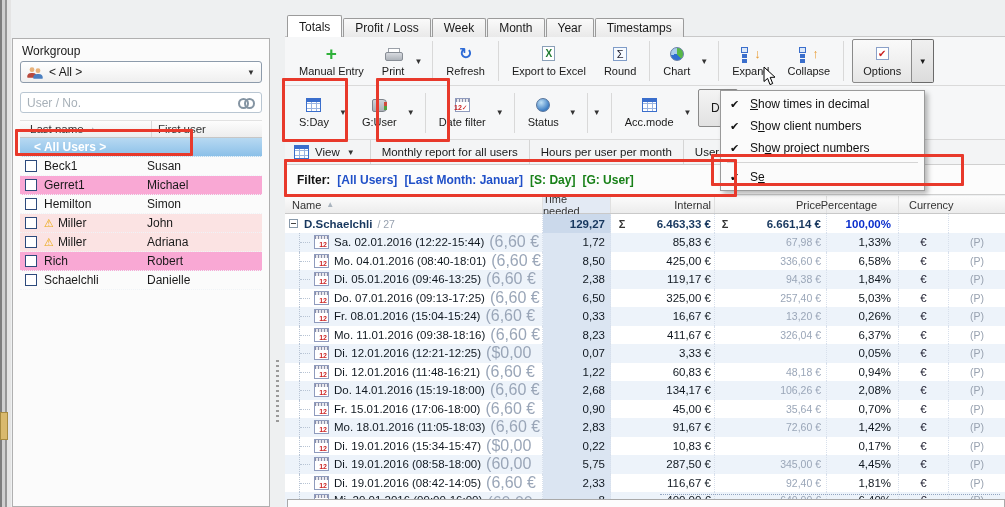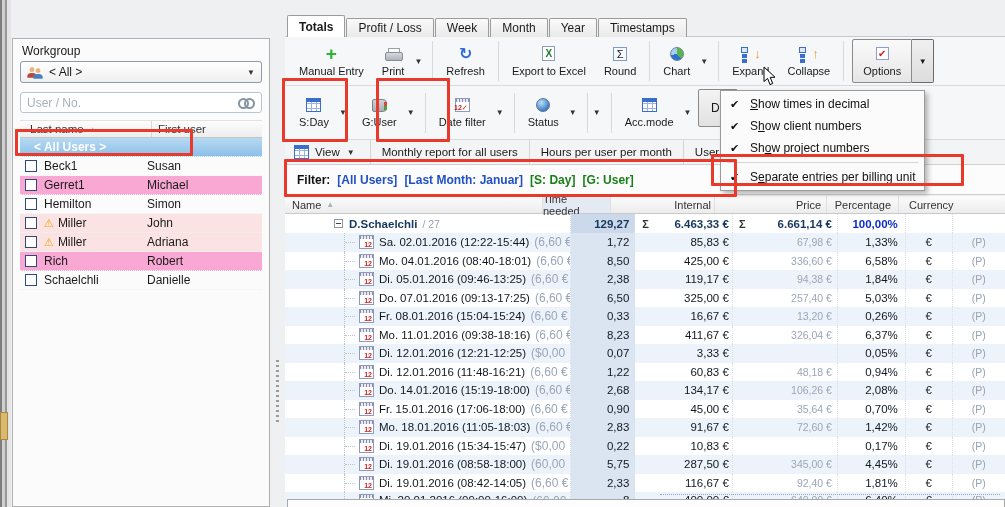--- a/index.html
+++ b/index.html
@@ -61,21 +61,21 @@
   
   .splitter{position:absolute;left:271px;top:15px;width:13px;height:492px;}
   .splitter::after{content:"";position:absolute;left:5px;top:345px;width:3px;height:62px;
     background:repeating-linear-gradient(180deg,#9a9a9a 0 2px,transparent 2px 5px);}
 
   
   .rp{position:absolute;left:285px;top:15px;width:720px;height:492px;}
   .rt-tabs{display:flex;height:22px;align-items:flex-end;padding-left:2px;}
   .rt-tab{padding:0 11px;font-size:12px;height:19px;display:flex;align-items:center;margin-right:1px;
     border:1px solid #9b9b9b;border-bottom:none;border-radius:2px 2px 0 0;background:linear-gradient(#fafafa,#e9e9e9);}
-  .rt-tab.active{background:#fff;height:22px;position:relative;z-index:3;font-weight:bold;}
+  .rt-tab.active{background:#fff;height:22px;position:relative;z-index:3;font-weight:normal;}
   .tb{background:#f6f7f8;border-top:1px solid #c9c9c9;border-bottom:1px solid #dadada;display:flex;align-items:center;padding:0 5px;}
   .tb1{height:50px;margin-top:-1px;}
   .tb2{height:54px;border-top:none;}
   .tb-group{display:flex;align-items:center;}
   .tb-btn{display:flex;flex-direction:column;align-items:center;justify-content:center;gap:3px;
     padding:3px 8px;font-size:11px;color:#1a1a1a;border:1px solid transparent;border-radius:2px;}
   .tb-sep{width:1px;height:40px;background:#d9d9d9;margin:0 4px;flex:0 0 auto;}
   .tb-arr{font-size:8px;color:#333;margin:0 6px 0 1px;}
   .ic{height:16px;display:flex;align-items:center;justify-content:center;}
   .ic-plus{font-size:19px;font-weight:bold;color:#2fb13a;line-height:14px;}
@@ -132,26 +132,26 @@
   .rtable{position:absolute;left:0;top:181px;width:720px;bottom:0;background:#fff;overflow:hidden;}
   .th-row{display:flex;height:18px;background:linear-gradient(#fcfcfc,#ececec);border-bottom:1px solid #c9c9c9;
     font-size:11px;color:#333;align-items:center;}
   .th{height:100%;display:flex;align-items:center;border-right:1px solid #e0e0e0;}
   .th.name{width:258px;padding-left:7px;gap:5px;}
   .th.time{width:68px;justify-content:flex-end;padding-right:5px;background:#e3eaf4;}
   .th.sg{width:22px;border-right:none;}
   .th.internal{width:82px;justify-content:flex-end;padding-right:3px;}
   .th.sg2{width:20px;border-right:none;}
   .th.price{width:92px;justify-content:flex-end;padding-right:5px;}
-  .th.pct{width:72px;justify-content:flex-end;padding-right:7px;}
+  .th.pct{width:72px;justify-content:flex-end;padding-right:21px;}
   .th.cur{width:106px;padding-left:10px;border-right:none;}
   .tr{display:flex;height:18.5px;align-items:center;font-size:11.5px;}
   .tr.odd{background:#edf3fa;}
   .td{height:100%;display:flex;align-items:center;border-right:1px dotted #d8e0ec;}
-  .td.name{width:258px;position:relative;overflow:hidden;white-space:nowrap;margin-left:45px;}
+  .td.name{width:258px;position:relative;overflow:hidden;white-space:nowrap;}
   .td.time{width:68px;justify-content:flex-end;padding-right:5px;background:var(--timecol);color:#101820;}
   .td.sg{width:22px;border-right:none;justify-content:center;color:#333;font-size:11px;}
   .td.internal{width:82px;justify-content:flex-end;padding-right:3px;color:#101820;}
   .td.sg2{width:20px;border-right:none;justify-content:center;color:#333;font-size:11px;}
   .td.price{width:92px;justify-content:flex-end;padding-right:5px;color:#9aa6b8;font-size:10.5px;}
   .td.pct{width:72px;justify-content:flex-end;padding-right:7px;color:#101820;}
   .td.cur{width:50px;justify-content:center;color:#223;}
   .td.pcol{width:56px;justify-content:center;color:#98a2b0;font-size:10.5px;border-right:none;}
   .tr-sum{font-weight:bold;height:19px;}
   .tr-sum .td.time{background:#cbd9eb;color:var(--navy);}
@@ -159,21 +159,21 @@
   .tr-sum .td.pct{color:var(--pctblue);}
   .tr-sum .sg::before,.tr-sum .sg2::before{content:"Σ";}
   .expander{width:9px;height:9px;border:1px solid #8899aa;background:#fff;position:relative;margin:0 6px 0 4px;flex:0 0 auto;}
   .expander::before{content:"";position:absolute;left:1px;top:3px;width:5px;height:1px;background:#444;}
   .sum-name{color:var(--navy);}
   .sum-count{font-weight:normal;color:#98a2b0;font-size:10.5px;margin-left:5px;}
   .tree{position:absolute;left:14px;top:0;bottom:0;width:14px;border-left:1px dotted #b8c4d4;}
   .tree::after{content:"";position:absolute;left:0;top:9px;width:10px;border-top:1px dotted #b8c4d4;}
   .td.name .cal{position:absolute;left:29px;top:2px;}
   .td.name .date{margin-left:49px;color:#101820;}
-  .td.name .rate{margin-left:5px;color:#9aa6b8;font-size:12px;}
+  .td.name .rate{margin-left:5px;color:#9aa6b8;font-size:16px;}
   .tr.partial .td{align-items:flex-start;padding-top:2px;}
 
   .bottom-dots{position:absolute;left:660px;top:494px;width:340px;border-top:1px dotted #93a5c0;}
   .bottom-panel{position:absolute;left:287px;top:499px;width:718px;height:8px;background:#fdfdfd;
     border:1px solid #a9a9a9;border-bottom:none;z-index:20;}
 
   
   .menu{position:absolute;left:720px;top:90px;width:205px;background:#fbfbfb;border:1px solid #9a9a9a;
     box-shadow:3px 3px 5px rgba(0,0,0,.28);z-index:50;padding:2px 0;}
   .menu-item{height:22px;display:flex;align-items:center;font-size:12px;color:#111;padding-left:9px;}
@@ -721,21 +721,20 @@
     <span class="mi-check">✔</span>
     <span class="mi-pre">Sh</span>
         <span class="mi-key">o</span>
         <span class="mi-post">w project numbers</span>
   </div>
       <div class="menu-sep"></div>
       <div class="menu-item">
     <span class="mi-check">✔</span>
     <span class="mi-pre">S</span>
         <span class="mi-key">e</span>
-        <span class="mi-post">parate entries per billing unit</span>
   </div>
     </div>
 
   <div class="bottom-dots"></div>
   <div class="bottom-panel"></div>
 
   <div class="rbox" style="left:15px;top:129px;width:178px;height:27px;"></div>
   <div class="rbox" style="left:282px;top:78px;width:66px;height:64px;"></div>
   <div class="rbox" style="left:376px;top:78px;width:74px;height:64px;"></div>
   <div class="rbox" style="left:284px;top:159px;width:453px;height:38px;"></div>

